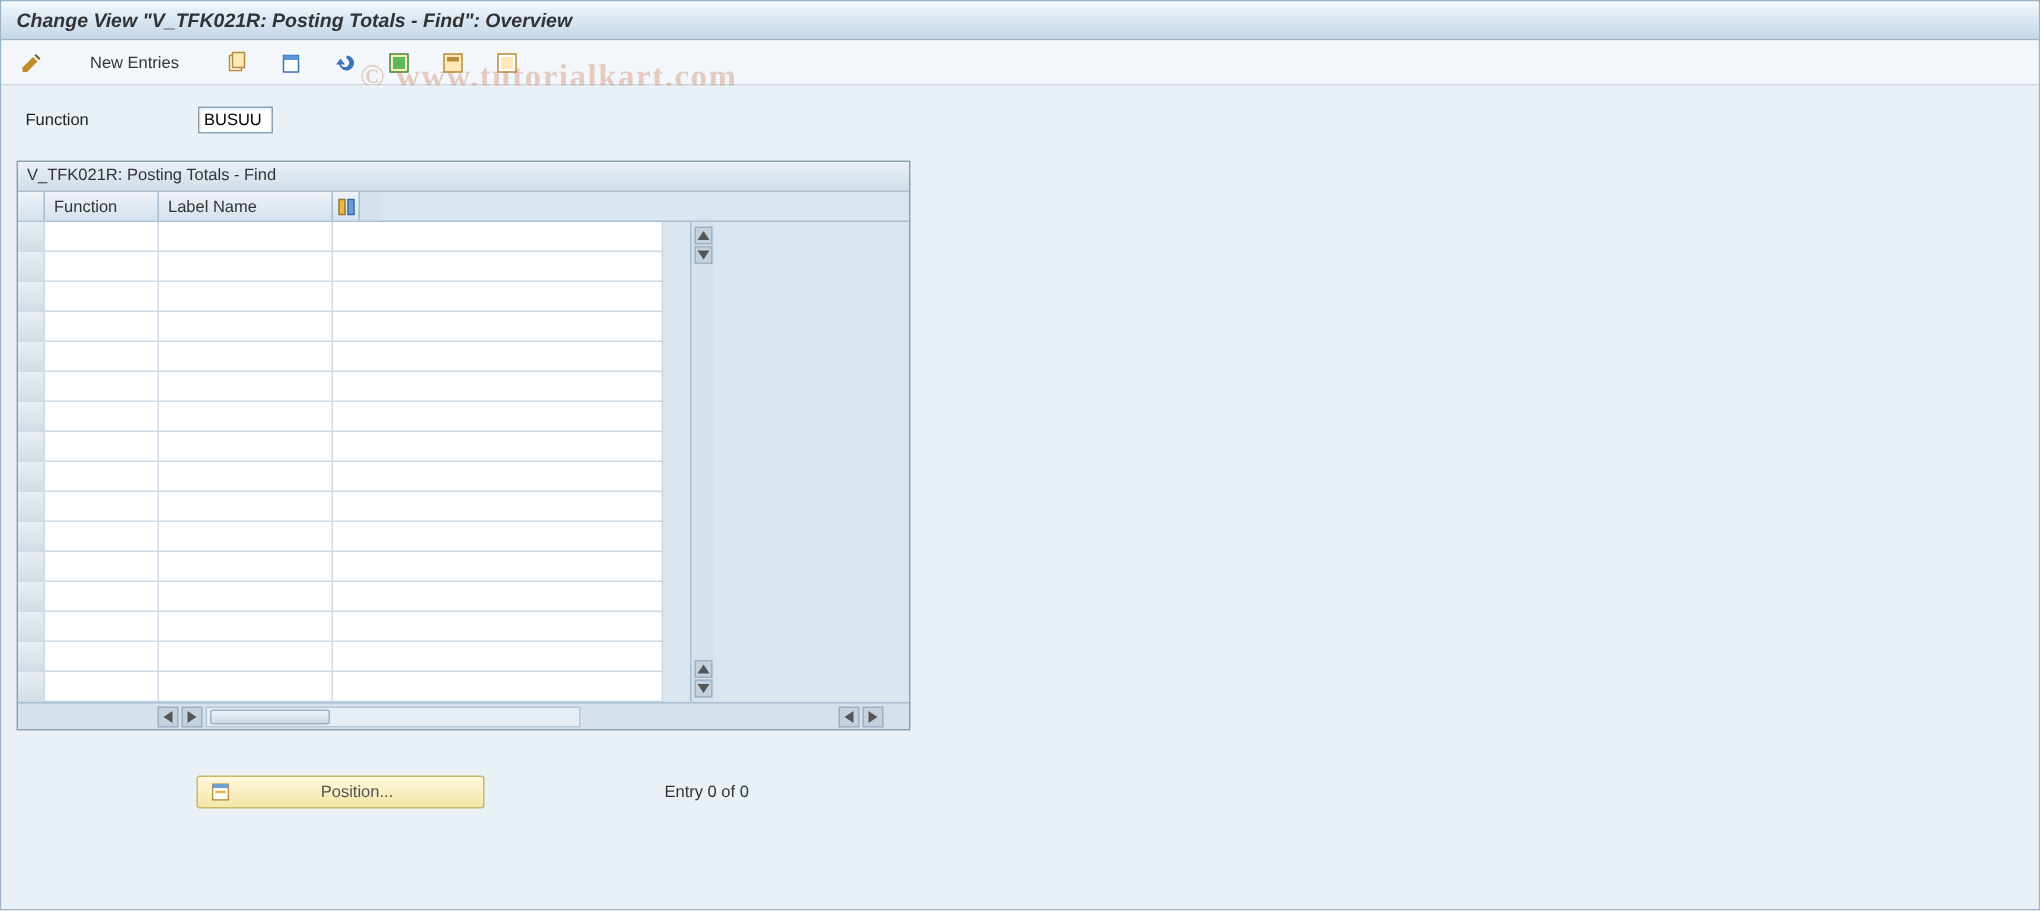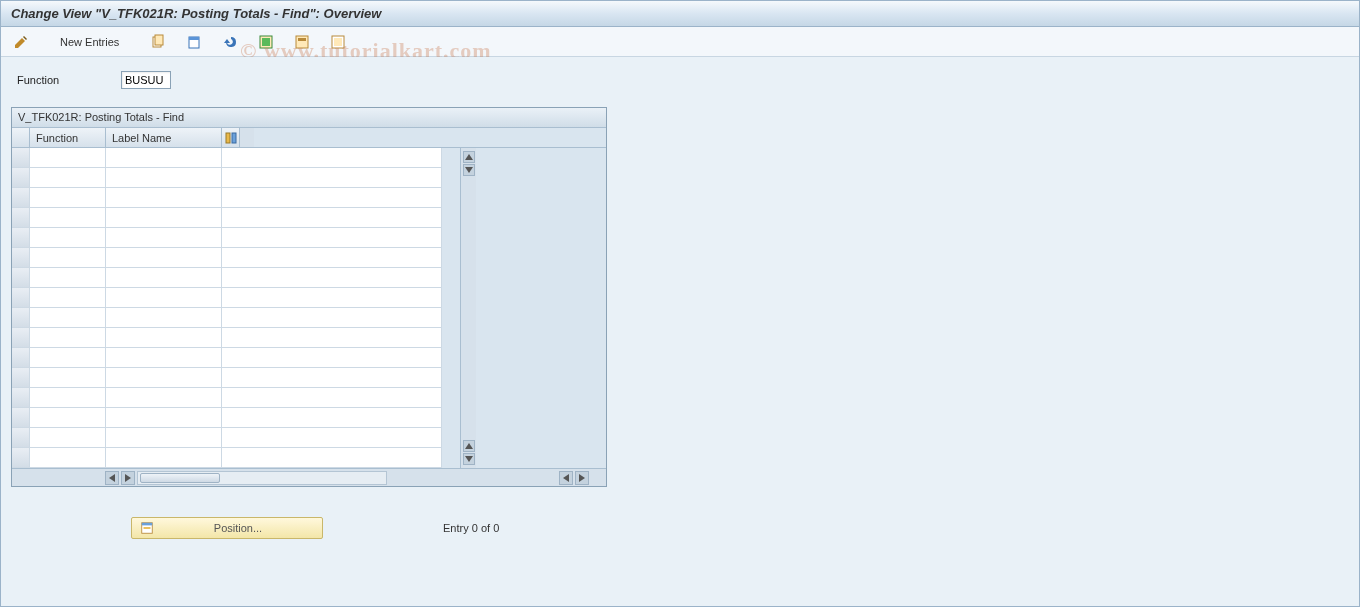--- a/index.html
+++ b/index.html
@@ -54,21 +54,21 @@
     padding:14px 10px;
   }
   
   .func-row { display:flex; align-items:center; gap:10px; margin-bottom:18px; }
   .func-label { width:100px; color:#222; font-size:11px; padding-left:6px;}
   .func-field {
     border:1px solid #8aa2b6; background:#fff;
     height:18px; width:50px; padding:1px 3px;
     font-size:11px;
     box-shadow: inset 1px 1px 2px rgba(0,0,0,.08);
-    display:flex; align-items:center;
+    display:flex; align-items:center;margin-left:11px;
   }
   .func-search-icon { width:16px; height:18px; }
   
   
   .panel {
     width:596px;
     border:1px solid #8aa2b6;
     background:#fef9c3;
   }
   .panel-title {

